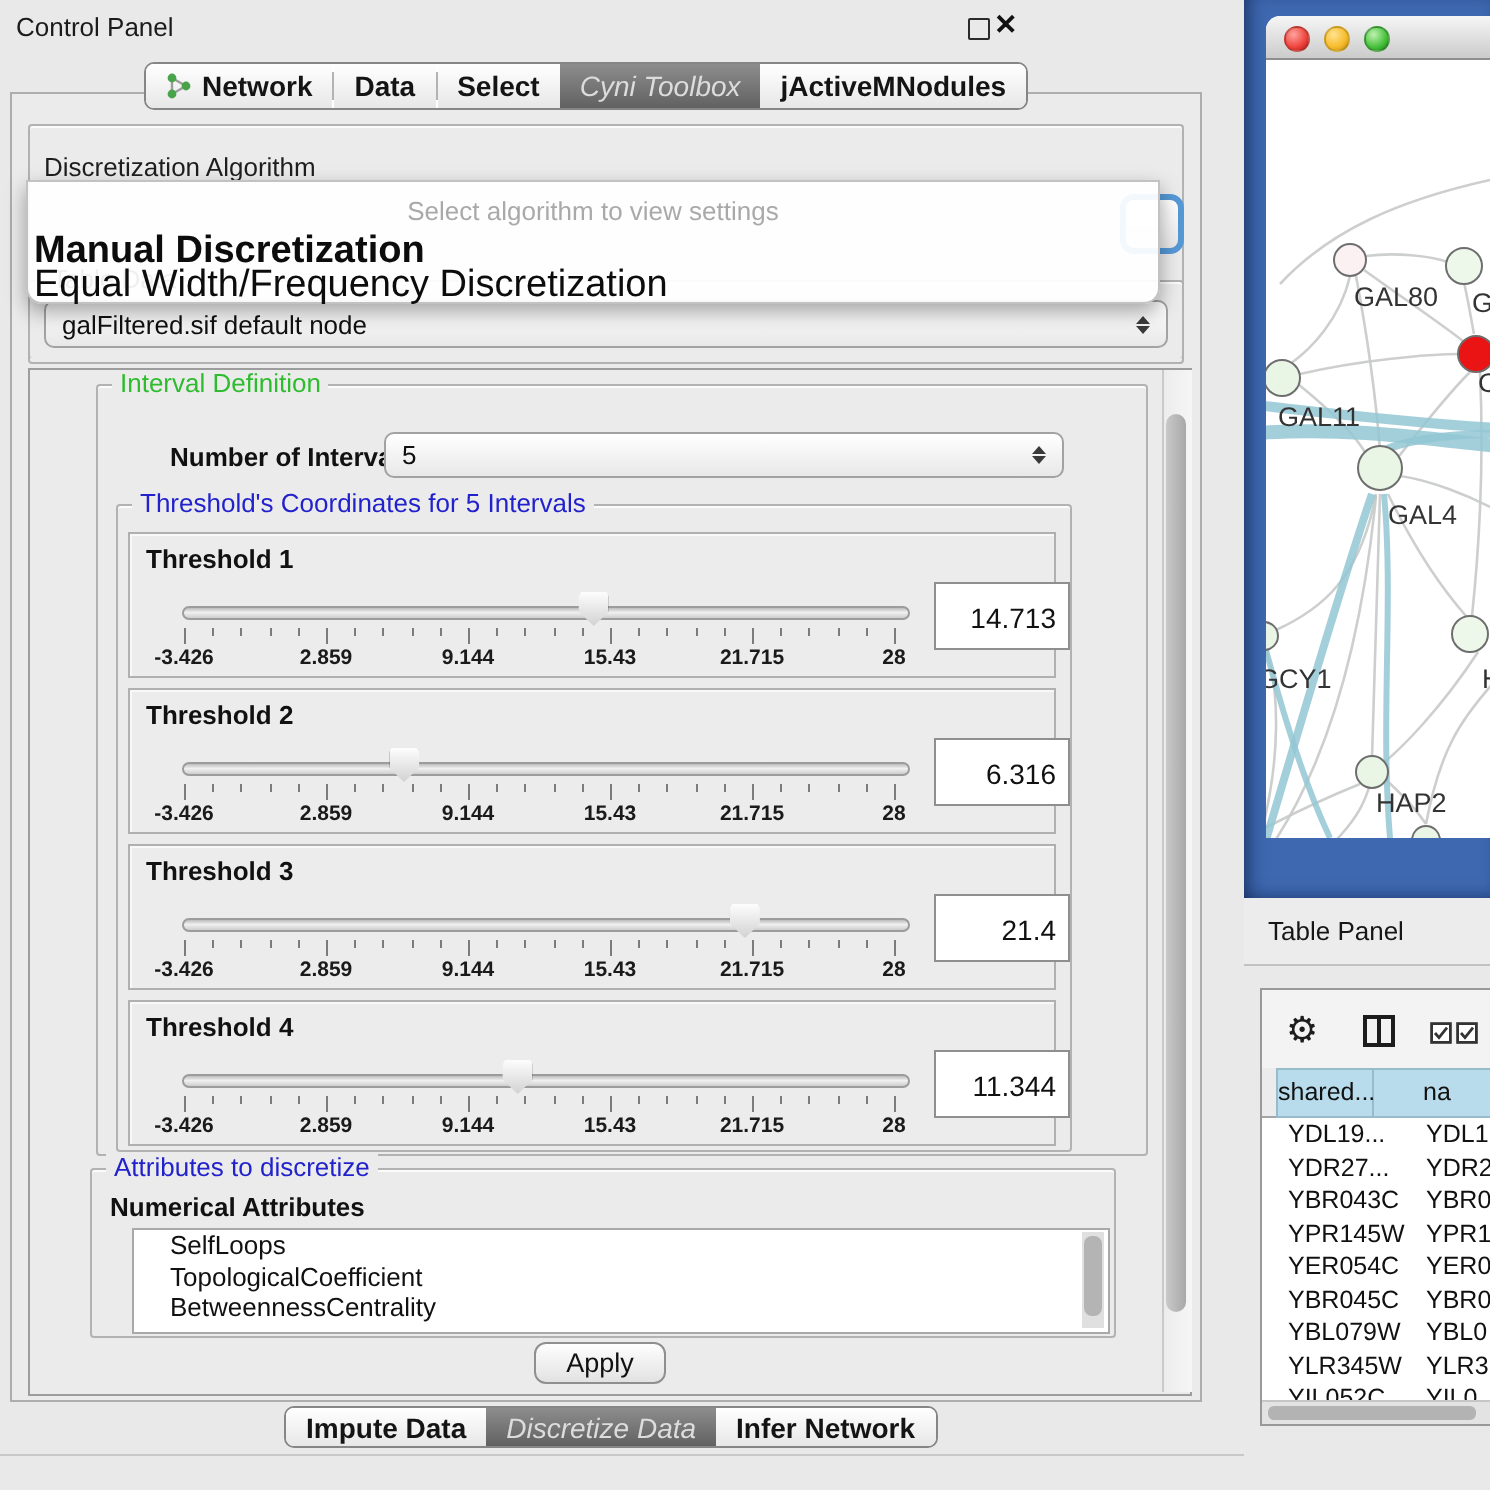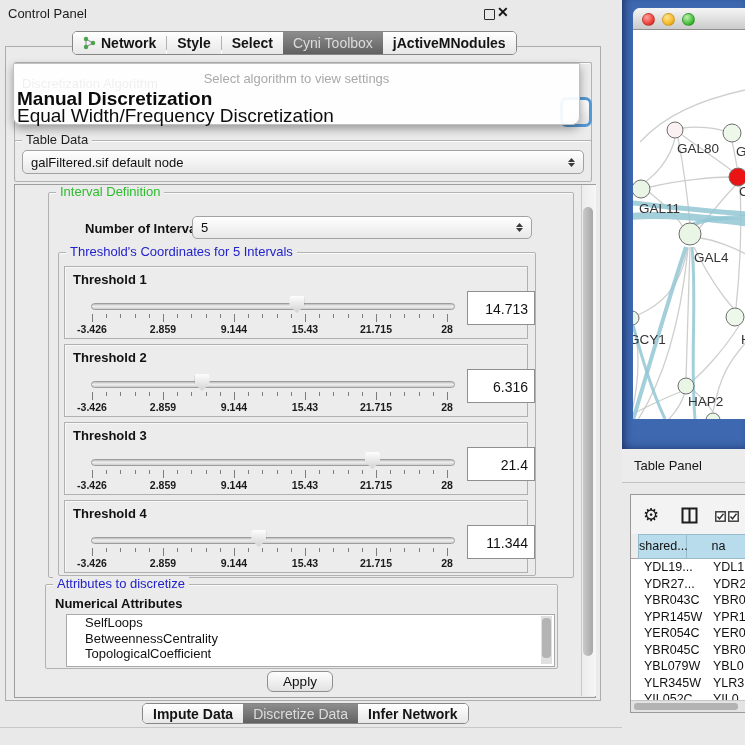--- a/index.html
+++ b/index.html
@@ -9,39 +9,39 @@
 
   
   .titlebar-title{left:8px;top:6px;font-size:13px;color:#1b1b1b;}
   .float-icon{left:484px;top:9px;width:9px;height:9px;border:1.5px solid #2b2b2b;border-radius:1px;}
   .close-icon{left:497px;top:4px;font-size:14px;font-weight:bold;color:#111;}
 
   .tabstrip{display:flex;align-items:stretch;height:24px;border:1px solid #868686;border-radius:5px;
             overflow:hidden;background:#fff;box-sizing:border-box;z-index:6;}
   .ttab{display:flex;align-items:center;gap:5px;padding:0 10px;font-size:14px;font-weight:bold;
         color:#141414;background:linear-gradient(#ffffff,#e7e7e7);white-space:nowrap;}
-  .ttab.sel{background:linear-gradient(#8d8d8d,#616161);color:#dcdcdc;font-weight:normal;}
+  .ttab.sel{background:linear-gradient(#8d8d8d,#616161);color:#dcdcdc;font-weight:normal;font-style:italic;}
   .vsep{width:1px;background:#b3b3b3;margin:4px 0;}
   .neticon{display:inline-flex;}
 
   .mainpanel{left:5px;top:46px;width:594px;height:653px;border:1px solid #adadad;background:#ebebeb;}
 
   
   .tb{position:absolute;border:1px solid #b2b2b2;border-radius:2px;box-shadow:inset 0 1px 0 #fbfbfb;}
   .tb .lbl{position:absolute;top:-8px;left:7px;background:#ebebeb;padding:0 4px;font-size:13px;color:#1e1e1e;line-height:14px;white-space:nowrap;}
   .lbl.green{color:#2ebc2e;}
   .lbl.blue{color:#2222cc;}
 
   .combo{position:absolute;display:flex;align-items:center;background:linear-gradient(#ffffff,#e8e8e8);
          border:1px solid #a2a2a2;border-radius:5px;font-size:13px;color:#101010;padding:0 8px;box-sizing:border-box;}
   .combo .arrows{margin-left:auto;display:flex;flex-direction:column;gap:1px;}
   .combo .arrows svg{display:block;}
 
   
-  .popup{left:13px;top:63px;width:565px;height:60px;background:rgba(255,255,255,0.93);
+  .popup{left:13px;top:90px;width:565px;height:60px;background:rgba(255,255,255,0.93);
          border:1px solid #c2c2c2;border-radius:0 0 8px 8px;box-shadow:0 4px 10px rgba(0,0,0,0.35);z-index:30;}
   .popup-hint{position:absolute;left:0;right:0;top:7px;text-align:center;color:#a9a9a9;font-size:13px;}
   .popup-item{position:absolute;left:3px;font-size:19px;color:#0c0c0c;white-space:nowrap;}
   .popup-item.b{font-weight:bold;}
   .focusring{left:560px;top:97px;width:26px;height:24px;border:3px solid #5598d6;border-radius:7px;
              background:linear-gradient(#fff,#e8e8e8);z-index:5;}
 
   .scrollpane{left:14px;top:184px;width:580px;height:512px;border:1px solid #9d9d9d;background:#ebebeb;}
   .vsb-track{left:581px;top:185px;width:14px;height:511px;background:linear-gradient(90deg,#ececec,#f6f6f6);border-left:1px solid #c9c9c9;}
   .vsb-thumb{left:583px;top:207px;width:10px;height:449px;border-radius:5px;background:linear-gradient(90deg,#c9c9c9,#a8a8a8);}
@@ -126,21 +126,21 @@
             <path d="M3 3 L3 11 M3 3 L10 7 M3 11 L10 7" stroke="#9c9c9c" stroke-width="1.2" fill="none"></path>
             <circle cx="3" cy="3" r="2.2" fill="#49a349"></circle>
             <circle cx="3" cy="11" r="2.2" fill="#49a349"></circle>
             <circle cx="10" cy="7" r="2.2" fill="#49a349"></circle>
           </svg>
         </span>
         <span>Network</span>
       </div>
       <div class="vsep"></div>
       <div class="ttab">
-        <span>Style</span>
+        <span>Data</span>
       </div>
       <div class="vsep"></div>
       <div class="ttab">
         <span>Select</span>
       </div>
       <div class="ttab sel">
         <span>Cyni Toolbox</span>
       </div>
       <div class="ttab">
         <span>jActiveMNodules</span>
@@ -354,22 +354,22 @@
       </div>
     </div>
 
   <div class="tb" style="left:45px;top:584px;width:511px;height:83px;">
     <span class="lbl blue">Attributes to discretize</span>
   </div>
   <div class="abs attr-title">Numerical Attributes</div>
   <div class="abs attrlist" id="attr-list">
 
   <div class="item">SelfLoops</div>
+      <div class="item">TopologicalCoefficient</div>
       <div class="item">BetweennessCentrality</div>
-      <div class="item">TopologicalCoefficient</div>
       <div class="attr-sb">
         <div class="attr-sb-thumb"></div>
       </div>
     </div>
 
   <div class="abs applybtn">Apply</div>
 
   <div class="abs tabstrip" style="left:142px;top:703px;height:21px;">
       <div class="ttab">
         <span>Impute Data</span>

